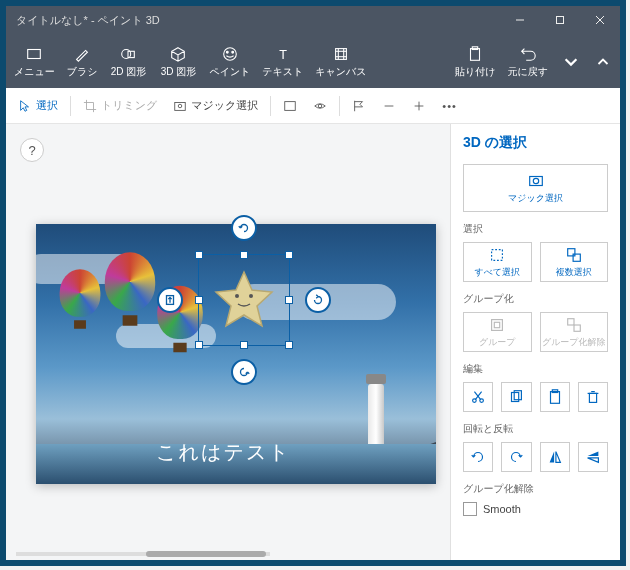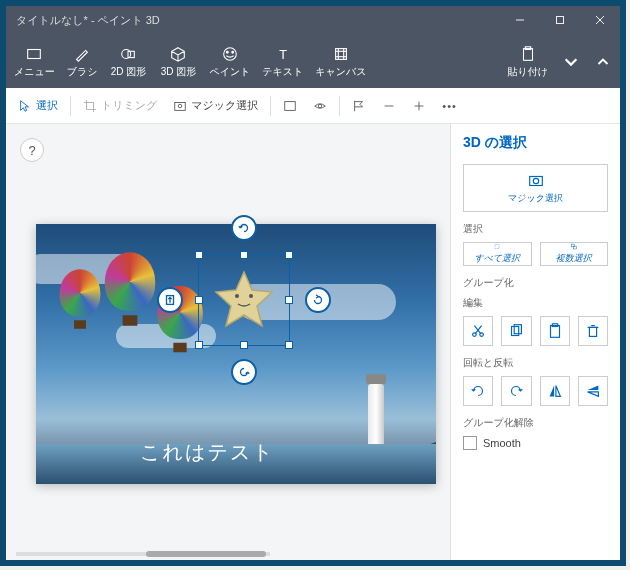--- a/index.html
+++ b/index.html
@@ -44,21 +44,21 @@
 .lh-top { width: 20px; height: 10px; background: #888; margin-left: -2px; border-radius: 2px; }
 .rock { position: absolute; right: 0; bottom: 0; width: 140px; height: 60px; background: linear-gradient(160deg,#556270,#2c3640); clip-path: polygon(0 90%,20% 60%,45% 40%,70% 55%,100% 30%,100% 100%,0 100%); }
 
 .balloon { position: absolute; }
 .balloon .env { width: 48px; height: 56px; border-radius: 50% 50% 45% 45%; background: conic-gradient(#c43,#e8c13a,#3a67c4,#39a84a,#c03b9b,#c43); }
 .balloon .bask { width: 14px; height: 10px; background: #5a3b1c; margin: 4px auto 0; }
 .b1 { left: 20px; top: 40px; transform: scale(.85); }
 .b2 { left: 70px; top: 30px; transform: scale(1.05); }
 .b3 { left: 120px; top: 60px; transform: scale(.95); }
 
-.overlaytext { position: absolute; left: 104px; bottom: 18px; color: #fff; font-size: 20px; letter-spacing: 2px; font-family: serif; }
+.overlaytext { position: absolute; left: 120px; bottom: 18px; color: #fff; font-size: 20px; letter-spacing: 2px; font-family: serif; }
 
 
 .selbox { position: absolute; left: 192px; top: 130px; width: 92px; height: 92px; border: 1px solid #0b5fa5; }
 .selbox .h { position: absolute; width: 8px; height: 8px; background: #fff; border: 1px solid #0b5fa5; }
 .h.tl{left:-4px;top:-4px}.h.tr{right:-4px;top:-4px}.h.bl{left:-4px;bottom:-4px}.h.br{right:-4px;bottom:-4px}
 .h.tm{left:50%;top:-4px;margin-left:-4px}.h.bm{left:50%;bottom:-4px;margin-left:-4px}
 .h.ml{left:-4px;top:50%;margin-top:-4px}.h.mr{right:-4px;top:50%;margin-top:-4px}
 .selbox .star { position: absolute; left: 50%; top: 50%; transform: translate(-50%,-50%); }
 .selbox .star svg { width: 64px; height: 64px; }
 .ctrlbtn { position: absolute; width: 26px; height: 26px; border-radius: 50%; background: #fff; border: 2px solid #0b5fa5; display: flex; align-items: center; justify-content: center; color: #0b5fa5; }
@@ -67,21 +67,21 @@
 .ctrlbtn.bc{left:50%;bottom:-40px;margin-left:-13px}
 .ctrlbtn.lc{left:-42px;top:50%;margin-top:-13px}
 .ctrlbtn.rc{right:-42px;top:50%;margin-top:-13px}
 
 
 .panel { width: 170px; background: #fff; border-left: 1px solid #e0e0e0; padding: 10px 12px 8px; overflow-y: auto; }
 .panel h2 { font-size: 14px; font-weight: 600; color: #0067c0; margin-bottom: 12px; }
 .prow { display: flex; gap: 8px; margin-bottom: 10px; }
 .pbtn { flex: 1; border: 1px solid #ccc; background: #fff; height: 48px; display: flex; flex-direction: column; align-items: center; justify-content: center; font-size: 9px; color: #0067c0; gap: 2px; }
 .pbtn svg { width: 18px; height: 18px; stroke: #0067c0; fill: none; stroke-width: 1.3; }
-.pbtn.small { height: 24px; font-style: italic; }
+.pbtn.small { height: 40px; }
 .pbtn.disabled { color: #bbb; }
 .pbtn.disabled svg { stroke: #bbb; }
 .pbtn.iconly { height: 30px; }
 .plabel { font-size: 10px; color: #666; margin: 6px 0 6px; }
 .pcheck { display: flex; align-items: center; gap: 6px; font-size: 11px; color: #444; margin-top: 4px; }
 .pcheck .box { width: 14px; height: 14px; border: 1px solid #999; }
 
 .scrollbar { position: absolute; bottom: 2px; left: 10px; right: 180px; height: 8px; display: flex; align-items: center; }
 .scrollbar .track { flex: 1; height: 4px; background: #ddd; }
 .scrollbar .thumb { width: 120px; height: 6px; background: #aaa; border-radius: 3px; position: absolute; left: 130px; }
@@ -178,20 +178,28 @@
     </div>
     <div class="rspacer"></div>
     <div class="ritem">
       <div class="ico">
           <svg viewBox="0 0 20 20">
             <rect x="5" y="4" width="10" height="13"></rect>
             <rect x="7" y="2" width="6" height="3"></rect>
           </svg>
         </div>
       <span>貼り付け</span>
+    </div>
+    <div class="ritem">
+      <div class="ico">
+          <svg viewBox="0 0 20 20">
+            <path d="M6 10 L3 7 L6 4 M3 7 L13 7 A5 5 0 0 1 13 17 L8 17"></path>
+          </svg>
+        </div>
+      <span>元に戻す</span>
     </div>
     <div class="ritem rchevron" style="min-width:18px">
       <div class="ico">
           <svg viewBox="0 0 10 10">
             <path d="M2 4 L5 7 L8 4" stroke="#fff" fill="none"></path>
           </svg>
         </div>
     </div>
     <div class="ritem rchevron" style="min-width:22px">
       <div class="ico">
@@ -355,20 +363,36 @@
         <div class="pbtn small">
           <svg viewBox="0 0 20 20">
               <rect x="3" y="3" width="8" height="8"></rect>
               <rect x="9" y="9" width="8" height="8"></rect>
             </svg>
           <span>複数選択</span>
         </div>
       </div>
 
       <div class="plabel">グループ化</div>
+      <div class="prow">
+        <div class="pbtn small disabled">
+          <svg viewBox="0 0 20 20">
+              <rect x="4" y="4" width="12" height="12"></rect>
+              <rect x="7" y="7" width="6" height="6"></rect>
+            </svg>
+          <span>グループ</span>
+        </div>
+        <div class="pbtn small disabled">
+          <svg viewBox="0 0 20 20">
+              <rect x="3" y="3" width="7" height="7"></rect>
+              <rect x="10" y="10" width="7" height="7"></rect>
+            </svg>
+          <span>グループ化解除</span>
+        </div>
+      </div>
 
       <div class="plabel">編集</div>
       <div class="prow">
         <div class="pbtn iconly">
             <svg viewBox="0 0 20 20">
               <circle cx="6" cy="14" r="2"></circle>
               <circle cx="14" cy="14" r="2"></circle>
               <line x1="7" y1="13" x2="14" y2="4"></line>
               <line x1="13" y1="13" x2="6" y2="4"></line>
             </svg>

